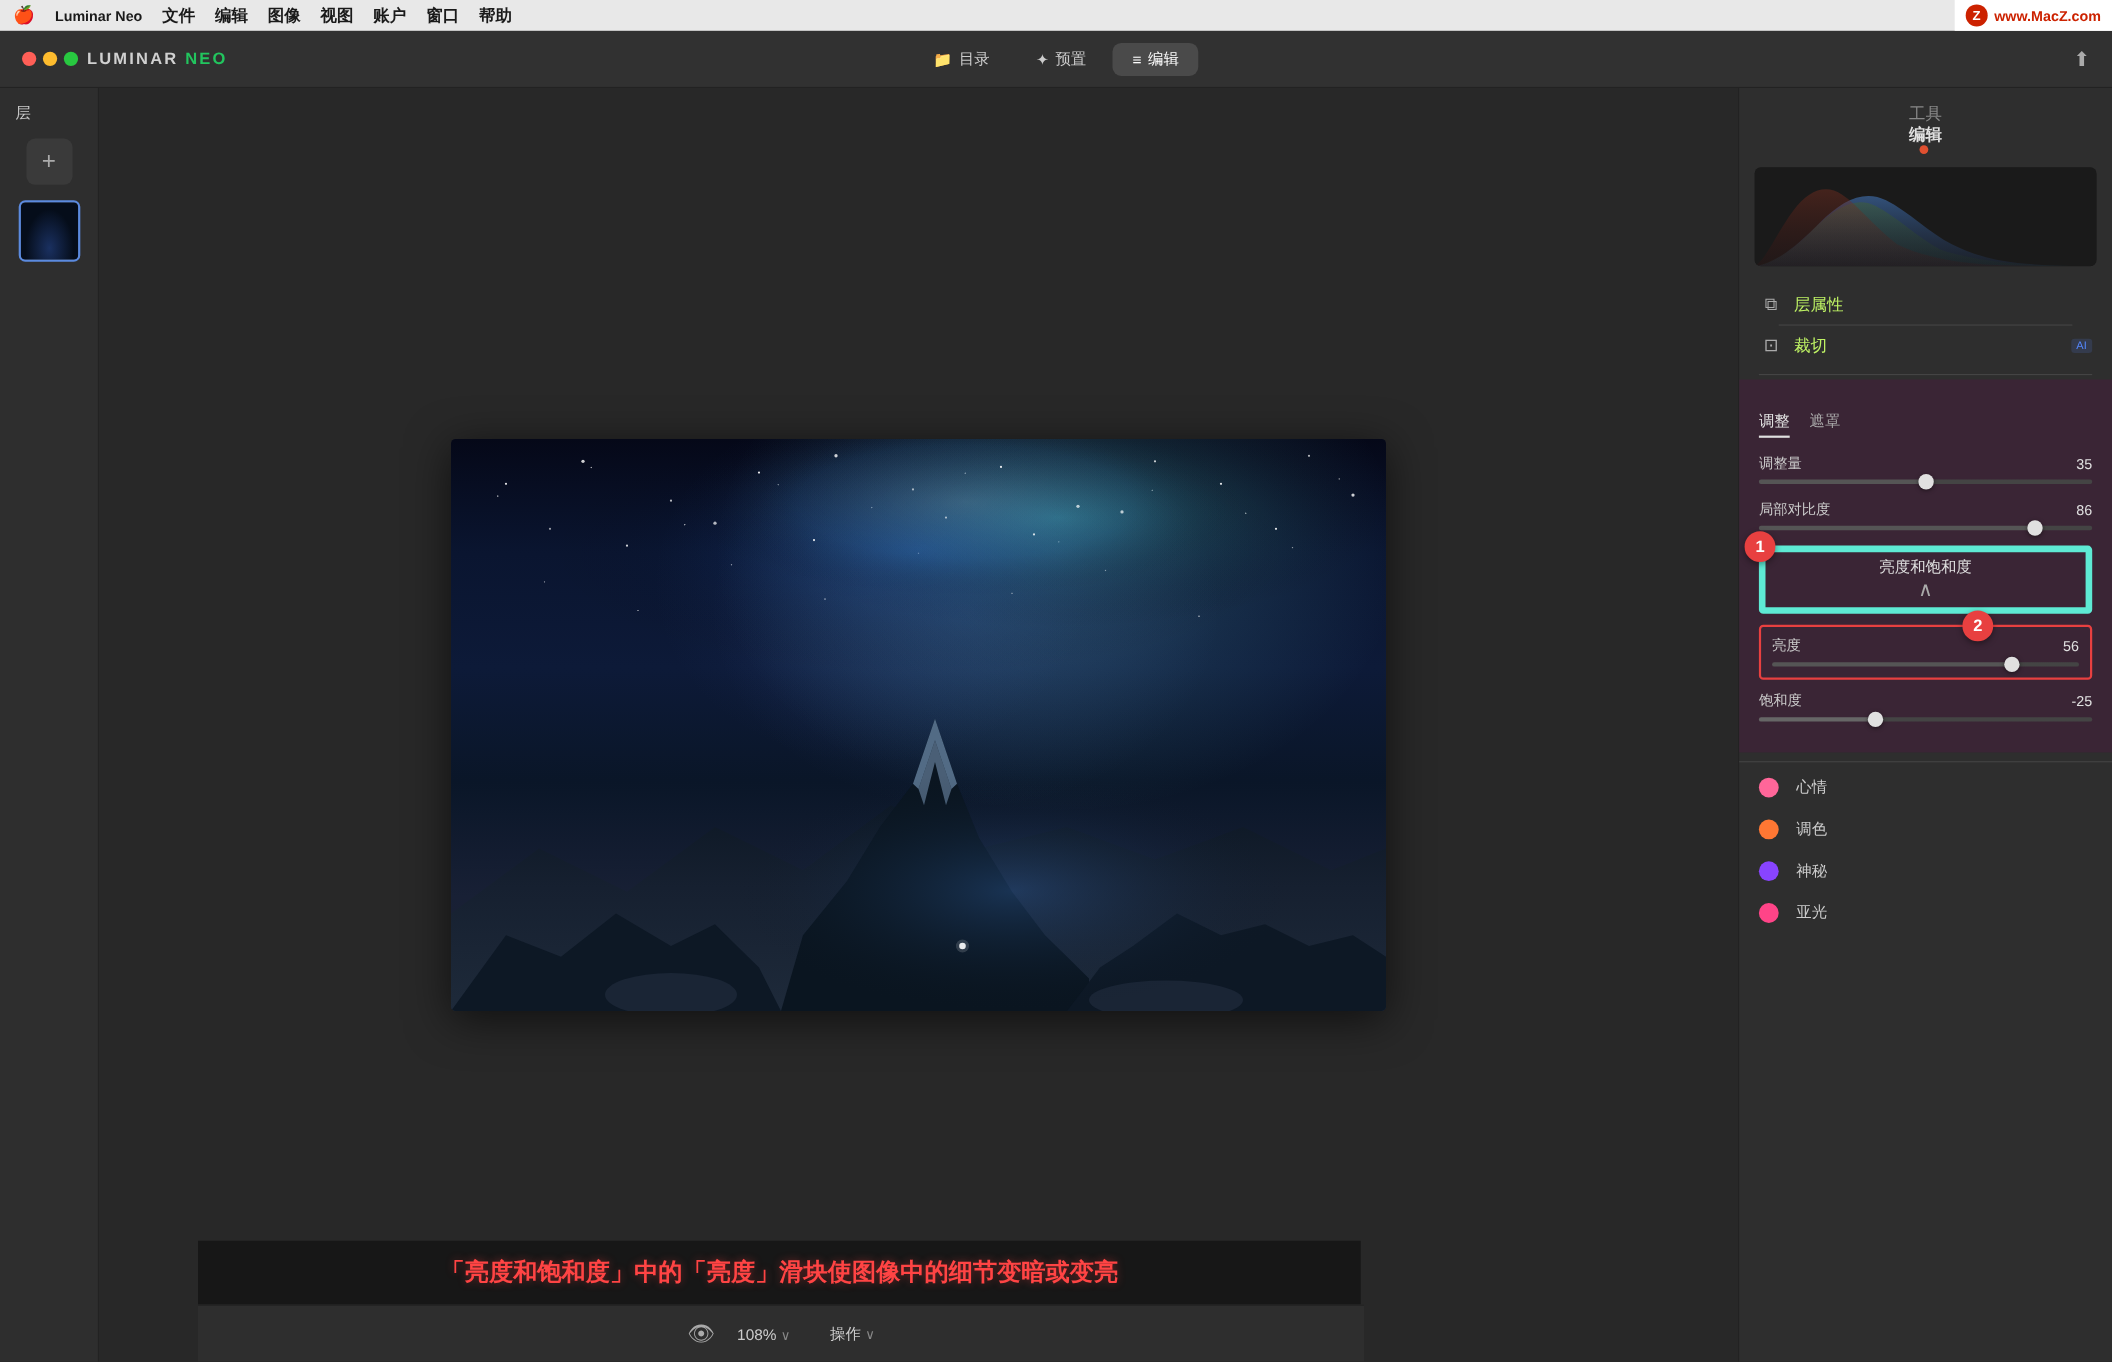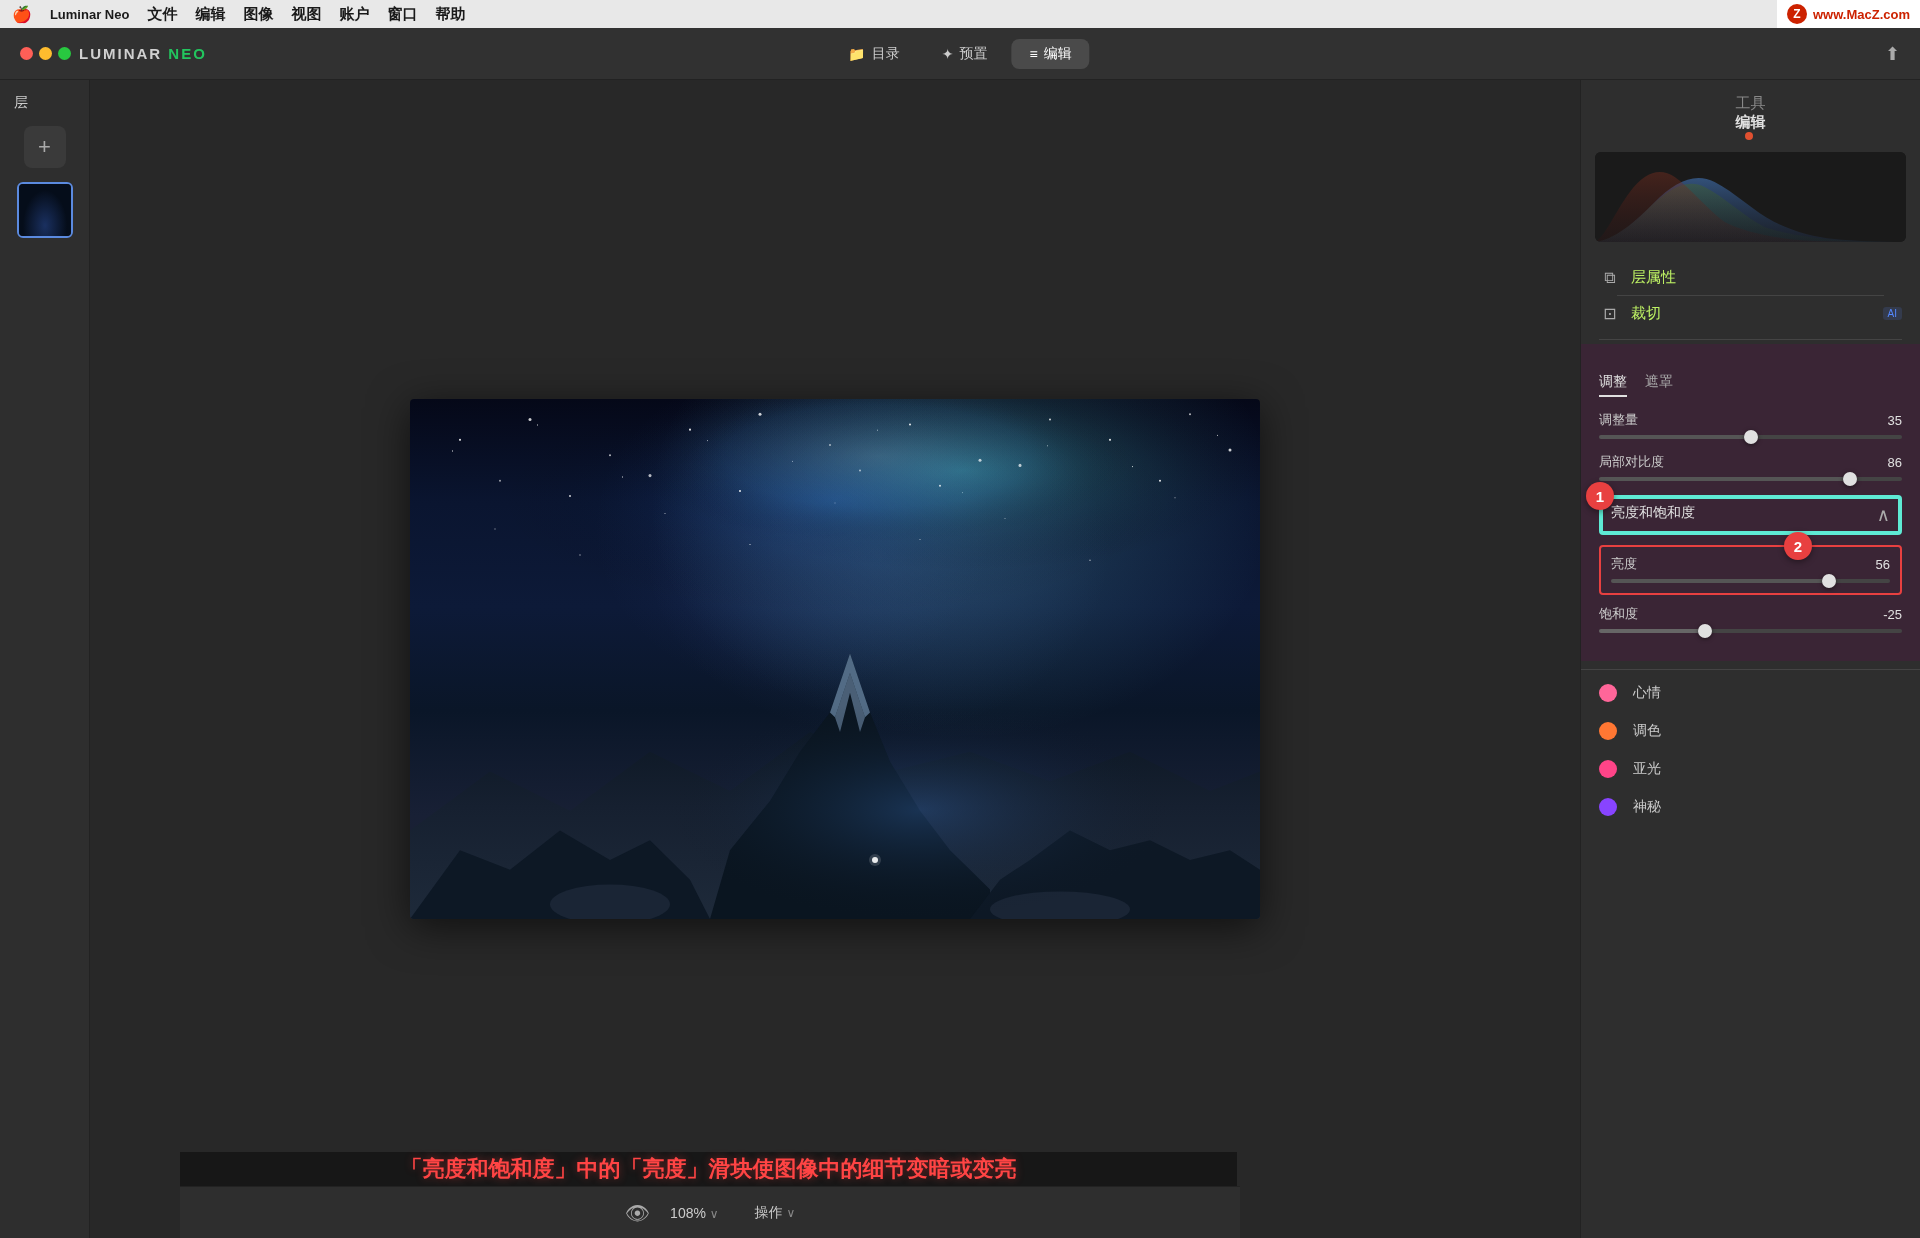--- a/index.html
+++ b/index.html
@@ -599,21 +599,21 @@
         <circle cx="160" cy="95" r="1" fill="white" opacity="0.8"></circle>
         <circle cx="240" cy="75" r="1.5" fill="white" opacity="0.7"></circle>
         <circle cx="330" cy="90" r="1" fill="white" opacity="0.9"></circle>
         <circle cx="450" cy="70" r="1" fill="white" opacity="0.6"></circle>
         <circle cx="530" cy="85" r="1" fill="white" opacity="0.8"></circle>
         <circle cx="610" cy="65" r="1.5" fill="white" opacity="0.7"></circle>
         <circle cx="750" cy="80" r="1" fill="white" opacity="0.9"></circle>
       </svg>
     </div>
 
-    <div class="caption-bar" style="position:absolute;bottom:52px;left:90px;right:343px;background:rgba(20,20,20,0.88);padding:2px 40px;text-align:center;">
+    <div class="caption-bar" style="position:absolute;bottom:52px;left:90px;right:343px;background:rgba(20,20,20,0.88);padding:14px 40px;text-align:center;">
       <span class="caption-text">「亮度和饱和度」中的「亮度」滑块使图像中的细节变暗或变亮</span>
     </div>
 
     <div class="bottom-statusbar">
       <span style="font-size:20px;color:#aaa;">👁</span>
       <span style="font-size:14px;color:#ccc;">
         <span>108%</span>
         <span style="color:#888;font-size:12px;"> ∨</span>
       </span>
       <span style="font-size:14px;color:#ccc;margin-left:16px;">
@@ -695,21 +695,21 @@
         </div>
         <div class="slider-track" style="background:linear-gradient(to right, #555 0%, #555 83%, #444 83%, #444 100%);">
           <div class="slider-thumb" style="left:calc(83% - 7px);"></div>
         </div>
       </div>
 
       <div style="position:relative;margin-top:10px;">
 
         <div class="annotation-marker badge-1" style="top:-13px;left:-13px;">1</div>
 
-        <div style="border:4px solid #5eead4;border-radius:4px;padding:5px 8px;margin-bottom:10px;display:flex;justify-content:space-between;">
+        <div style="border:6px solid #5eead4;border-radius:4px;padding:5px 8px;margin-bottom:10px;display:flex;align-items:center;justify-content:space-between;flex-direction:column;">
           <span style="font-size:14px;color:#e0e0e0;">亮度和饱和度</span>
           <button class="bs-collapse-btn">∧</button>
         </div>
 
         <div style="position:relative;">
 
           <div class="annotation-marker" style="position:absolute;top:-13px;left:185px;">2</div>
 
           <div style="border:2px solid #e84040;border-radius:4px;padding:8px 10px 10px;margin-bottom:10px;">
             <div class="slider-header">
@@ -739,23 +739,23 @@
     <div>
       <div class="tool-item">
         <div class="tool-item-icon" style="background:#ff6699;border-radius:50%;"></div>
         <span class="tool-item-label">心情</span>
       </div>
       <div class="tool-item">
         <div class="tool-item-icon" style="background:#ff7733;border-radius:50%;"></div>
         <span class="tool-item-label">调色</span>
       </div>
       <div class="tool-item">
+        <div class="tool-item-icon" style="background:#8844ff;border-radius:50%;"></div>
+        <span class="tool-item-label">神秘</span>
+      </div>
+      <div class="tool-item">
         <div class="tool-item-icon" style="background:#ff4488;border-radius:50%;"></div>
         <span class="tool-item-label">亚光</span>
       </div>
-      <div class="tool-item">
-        <div class="tool-item-icon" style="background:#8844ff;border-radius:50%;"></div>
-        <span class="tool-item-label">神秘</span>
-      </div>
     </div>
 
   </div>
 </div>
 
 </body></html>

